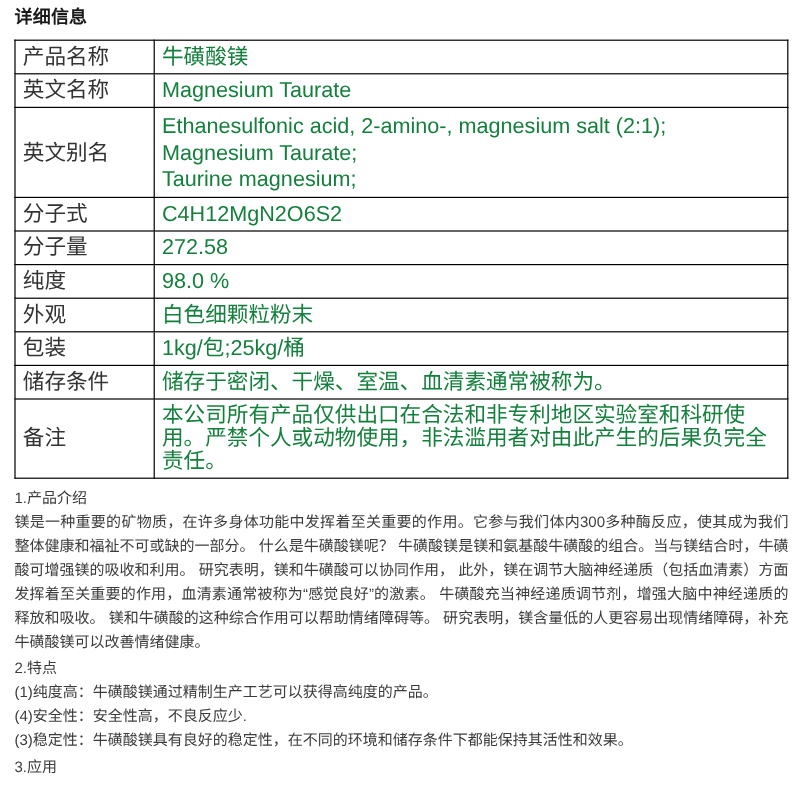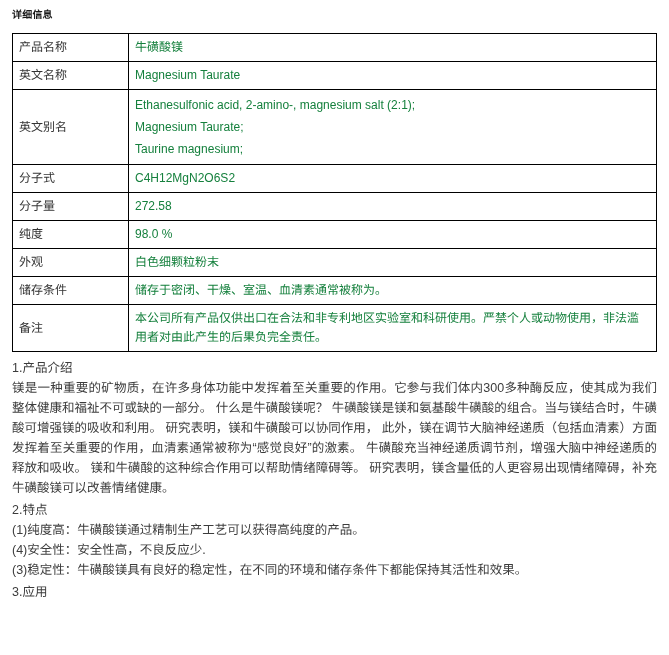--- a/index.html
+++ b/index.html
@@ -14,35 +14,35 @@
     font-family: "Liberation Sans", "DejaVu Sans", sans-serif;
     color: #222222;
     overflow: hidden;
   }
   .page {
     width: 669px;
     box-sizing: border-box;
     padding: 0;
   }
   .section-title {
-    font-size: 10px;
+    font-size: 15px;
     font-weight: bold;
     color: #1a1a1a;
     margin: 6px 0 0 12px;
     line-height: 18px;
     letter-spacing: 0.2px;
   }
   .spec-table-wrap {
     margin: 9px 12px 0 12px;
   }
   table.spec-table {
     border-collapse: collapse;
     width: 645px;
     table-layout: fixed;
-    font-size: 12px;
+    font-size: 18px;
     color: #333333;
   }
   table.spec-table td {
     border: 1px solid #000000;
     padding: 4px 6px 4px 6px;
     vertical-align: middle;
     line-height: 19px;
     word-break: break-word;
   }
   td.spec-label {
@@ -120,20 +120,24 @@
         <tr>
           <td class="spec-label">纯度</td>
           <td class="spec-value">98.0 %</td>
         </tr>
 
         <tr>
           <td class="spec-label">外观</td>
           <td class="spec-value">白色细颗粒粉末</td>
         </tr>
 
+        <tr>
+          <td class="spec-label">包装</td>
+          <td class="spec-value">1kg/包;25kg/桶</td>
+        </tr>
 
         <tr>
           <td class="spec-label">储存条件</td>
           <td class="spec-value">储存于密闭、干燥、室温、血清素通常被称为。</td>
         </tr>
 
         <tr>
           <td class="spec-label">备注</td>
           <td class="spec-value">本公司所有产品仅供出口在合法和非专利地区实验室和科研使用。严禁个人或动物使用，非法滥用者对由此产生的后果负完全责任。</td>
         </tr>

